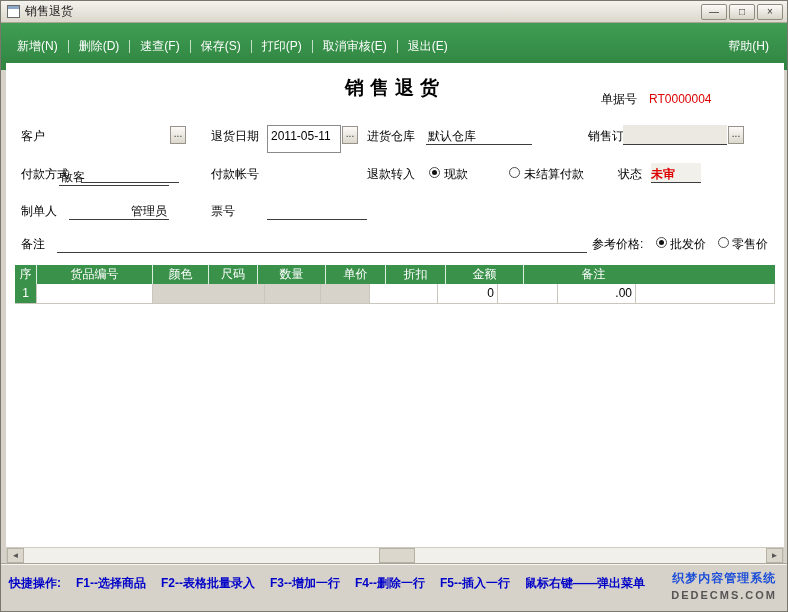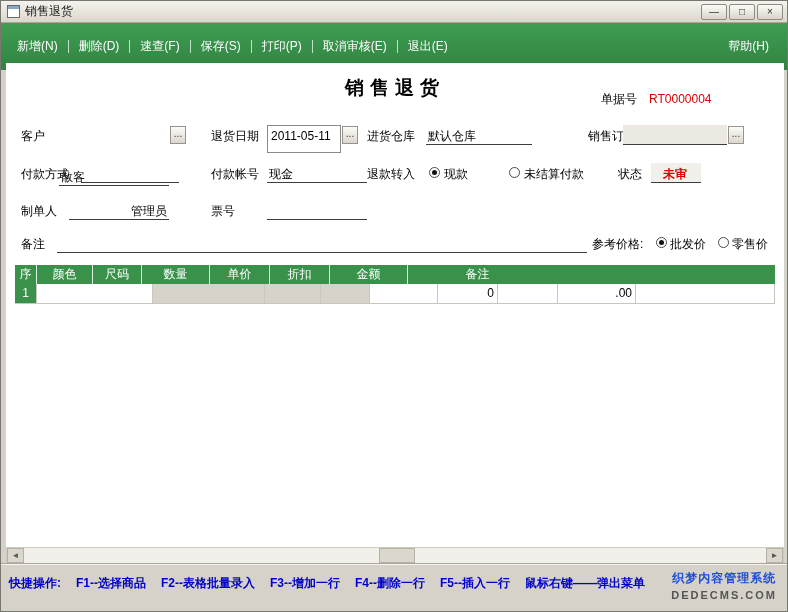--- a/index.html
+++ b/index.html
@@ -26,21 +26,21 @@
   .form-title{position:absolute;top:12px;left:0;right:0;text-align:center;font-size:19px;font-weight:bold;letter-spacing:6px;color:#000;}
   .docno{position:absolute;left:595px;top:28px;font-size:12px;color:#000;white-space:nowrap;}
   .docno .val{color:#dd0000;margin-left:12px;}
 
   .frow{position:absolute;left:0;right:0;height:24px;}
   .lbl{position:absolute;top:3px;font-size:12px;color:#000;white-space:nowrap;}
   .ufield{position:absolute;top:0;height:20px;border-bottom:1px solid #3c3c3c;font-size:12px;padding:3px 2px 0;color:#000;}
   .boxfield{position:absolute;top:0;height:28px;border:1px solid #8a8a8a;background:#fff;font-size:12px;padding:3px 3px 0;color:#000;}
   .dots{position:absolute;top:1px;width:16px;height:18px;border:1px solid #97928a;background:linear-gradient(#fbfaf7,#dcd8cd);font-size:10px;line-height:14px;text-align:center;color:#333;cursor:default;}
   .fill{background:#ece9e2;}
-  .statusfield{position:absolute;top:0;height:20px;border-bottom:1px solid #3c3c3c;background:#f2f0ea;font-size:12px;font-weight:bold;color:#dd0000;padding:3px 12px 0;}
+  .statusfield{position:absolute;top:0;height:20px;border-bottom:1px solid #3c3c3c;background:#f2f0ea;font-size:12px;font-weight:bold;color:#dd0000;padding:3px 0 0;}
 
   .radio{position:absolute;top:4px;width:11px;height:11px;border-radius:50%;border:1px solid #4a4a4a;background:#fff;}
   .radio.checked::after{content:"";position:absolute;left:2px;top:2px;width:5px;height:5px;border-radius:50%;background:#111;}
   .rlbl{position:absolute;top:3px;font-size:12px;color:#000;white-space:nowrap;}
 
   
   .grid{position:absolute;left:9px;top:202px;width:760px;}
   .ghead{display:flex;height:19px;background:#39914a;}
   .gh{flex:none;color:#fff;font-size:12px;line-height:19px;text-align:center;border-right:1px solid #dcefe0;overflow:hidden;}
   .gh:last-child{border-right:none;}
@@ -119,21 +119,20 @@
       <span class="lbl" style="left:558px;margin-left:24px;">销售订单</span>
       <span class="ufield fill" style="left:617px;width:104px;"></span>
       <span class="dots" style="left:722px;">...</span>
     </div>
 
     <div class="frow" style="top:100px;">
       <span class="lbl" style="left:15px;">付款方式</span>
       <span class="ufield" style="left:75px;width:98px;"></span>
 
       <span class="lbl" style="left:205px;">付款帐号</span>
-      <span class="ufield" style="left:261px;width:100px;">现金</span>
 
       <span class="lbl" style="left:361px;">退款转入</span>
       <span class="radio checked" style="left:423px;"></span>
       <span class="rlbl" style="left:438px;">现款</span>
       <span class="radio" style="left:503px;"></span>
       <span class="rlbl" style="left:518px;">未结算付款</span>
 
       <span class="lbl" style="left:612px;">状态</span>
       <span class="statusfield" style="left:645px;width:50px;">未审</span>
     </div>
@@ -153,20 +152,21 @@
       <span class="lbl" style="left:586px;">参考价格:</span>
       <span class="radio checked" style="left:650px;"></span>
       <span class="rlbl" style="left:664px;">批发价</span>
       <span class="radio" style="left:712px;"></span>
       <span class="rlbl" style="left:726px;">零售价</span>
     </div>
 
     <div class="grid">
       <div class="ghead">
         <span class="gh c0">序</span>
+        <span class="gh c1">货品编号</span>
         <span class="gh c3">颜色</span>
         <span class="gh c4">尺码</span>
         <span class="gh c5">数量</span>
         <span class="gh c6">单价</span>
         <span class="gh c7">折扣</span>
         <span class="gh c8">金额</span>
         <span class="gh c9">备注</span>
       </div>
       <div class="grow">
         <span class="gc seq c0">1</span>

